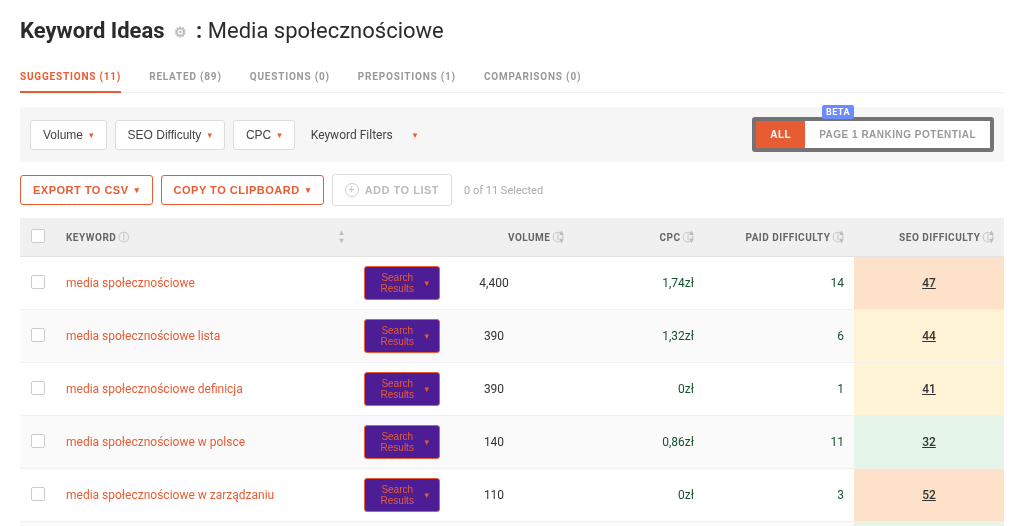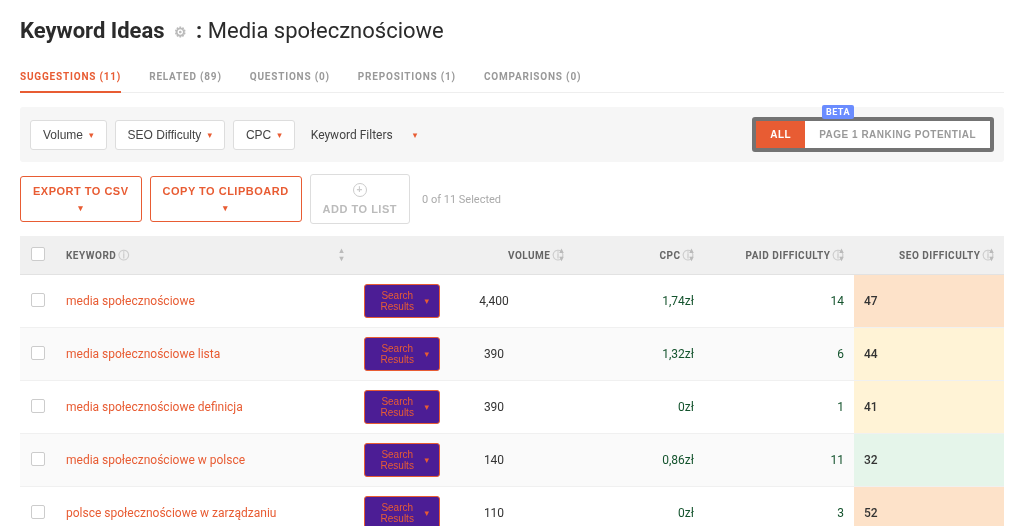--- a/index.html
+++ b/index.html
@@ -16,41 +16,41 @@
     .filters-left { display: flex; gap: 8px; align-items: center; }
     .filter-btn { background: #fff; border: 1px solid #ddd; border-radius: 3px; padding: 7px 12px; font-size: 12px; color: #444; cursor: pointer; display: inline-flex; align-items: center; gap: 6px; }
     .chev { font-size: 9px; color: #e85c33; }
     .keyword-filters { font-size: 12px; color: #444; display: inline-flex; align-items: center; gap: 20px; margin-left: 8px; cursor: pointer; }
     .filters-right { display: flex; align-items: center; position: relative; }
     .beta-badge { position: absolute; top: -12px; right: 140px; background: #6a8cff; color: #fff; font-size: 9px; font-weight: 700; padding: 2px 4px; border-radius: 2px; letter-spacing: 0.5px; }
     .toggle-group { display: flex; border: 4px solid #737373; border-radius: 3px; overflow: hidden; }
     .toggle-btn { background: #fff; color: #999; font-size: 10px; font-weight: 700; letter-spacing: 0.5px; padding: 8px 14px; cursor: pointer; border: none; }
     .toggle-btn.active { background: #e85c33; color: #fff; }
     .actions-row { display: flex; align-items: center; gap: 8px; margin-bottom: 12px; }
-    .action-btn { border: 1px solid #e85c33; color: #e85c33; background: #fff; border-radius: 3px; padding: 8px 12px; font-size: 11px; font-weight: 700; letter-spacing: 0.5px; cursor: pointer; display: inline-flex; align-items: center; gap: 6px; flex-direction: column; }
+    .action-btn { border: 1px solid #e85c33; color: #e85c33; background: #fff; border-radius: 3px; padding: 8px 12px; font-size: 11px; font-weight: 700; letter-spacing: 0.5px; cursor: pointer; display: inline-flex; align-items: center; gap: 6px; }
     .action-btn.disabled { border-color: #ddd; color: #bbb; cursor: default; }
     .plus-circle { width: 14px; height: 14px; border: 1.5px solid #ccc; border-radius: 50%; display: inline-flex; align-items: center; justify-content: center; font-size: 10px; color: #ccc; line-height: 1; }
     .selected-text { font-size: 11px; color: #aaa; margin-left: 4px; }
     table { width: 100%; border-collapse: collapse; }
     thead th { background: #f0f0f0; font-size: 10px; font-weight: 700; letter-spacing: 0.5px; color: #666; text-align: left; padding: 11px 10px; border-bottom: 1px solid #e2e2e2; position: relative; }
     thead th .info { color: #ccc; font-size: 11px; margin-left: 2px; }
     thead th.right { text-align: right; }
     thead th.sortable { cursor: pointer; }
     .sort-icon { position: absolute; right: 10px; top: 50%; transform: translateY(-50%); font-size: 8px; color: #bbb; line-height: 8px; }
     tbody tr { border-bottom: 1px solid #f0f0f0; }
     tbody tr:nth-child(even) { background: #fafafa; }
     tbody td { padding: 9px 10px; font-size: 12px; vertical-align: middle; }
     .checkbox-cell { width: 36px; text-align: center; }
     .fake-checkbox { width: 14px; height: 14px; border: 1px solid #ccc; border-radius: 2px; display: inline-block; background: #fff; cursor: pointer; }
     .kw-link { color: #e85c33; cursor: pointer; }
     .sr-wrap { text-align: right; padding-right:4px; }
     .sr-btn { border: 1px solid #e85c33; color: #e85c33; background: #4c1d95; font-size: 10px; padding: 5px 10px; border-radius: 3px; cursor: pointer; display: inline-flex; align-items: center; gap: 5px; }
     td.right { text-align: right; font-variant-numeric: tabular-nums; color: #14532d; }
     td.num-vol { text-align: center; padding-right: 40px; }
-    .seo-cell { font-weight: 500; }
+    .seo-cell { text-align: center; font-weight: 500; text-decoration: underline; }
     .seo-green { background: #e5f5ea; }
     .seo-yellow { background: #fff3d6; }
     .seo-orange { background: #fde2c9; }
   </style>
 </head>
 <body>
 
 <div class="container">
   <h1 class="page-title">
     <span>Keyword Ideas</span>
@@ -155,21 +155,21 @@
           <td class="checkbox-cell"><span class="fake-checkbox"></span></td>
           <td><span class="kw-link">media społecznościowe w polsce</span></td>
           <td class="sr-wrap"><button class="sr-btn">Search Results <span class="chev">▾</span></button></td>
           <td class="num-vol">140</td>
           <td class="right">0,86zł</td>
           <td class="right">11</td>
           <td class="seo-cell seo-green">32</td>
         </tr>
         <tr>
           <td class="checkbox-cell"><span class="fake-checkbox"></span></td>
-          <td><span class="kw-link">polsce społecznościowe w zarządzaniu</span></td>
+          <td><span class="kw-link">media społecznościowe w zarządzaniu</span></td>
           <td class="sr-wrap"><button class="sr-btn">Search Results <span class="chev">▾</span></button></td>
           <td class="num-vol">110</td>
           <td class="right">0zł</td>
           <td class="right">3</td>
           <td class="seo-cell seo-orange">52</td>
         </tr>
         <tr>
           <td class="checkbox-cell"></td>
           <td></td>
           <td class="sr-wrap"></td>

